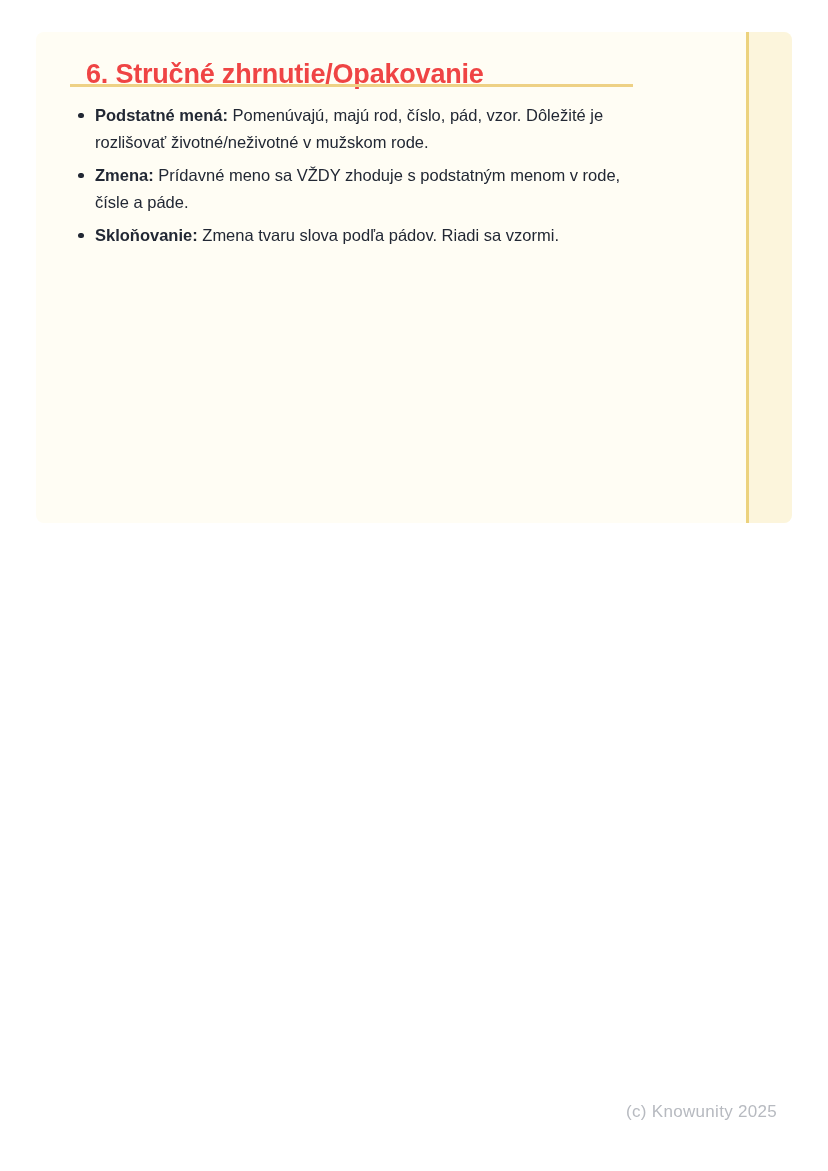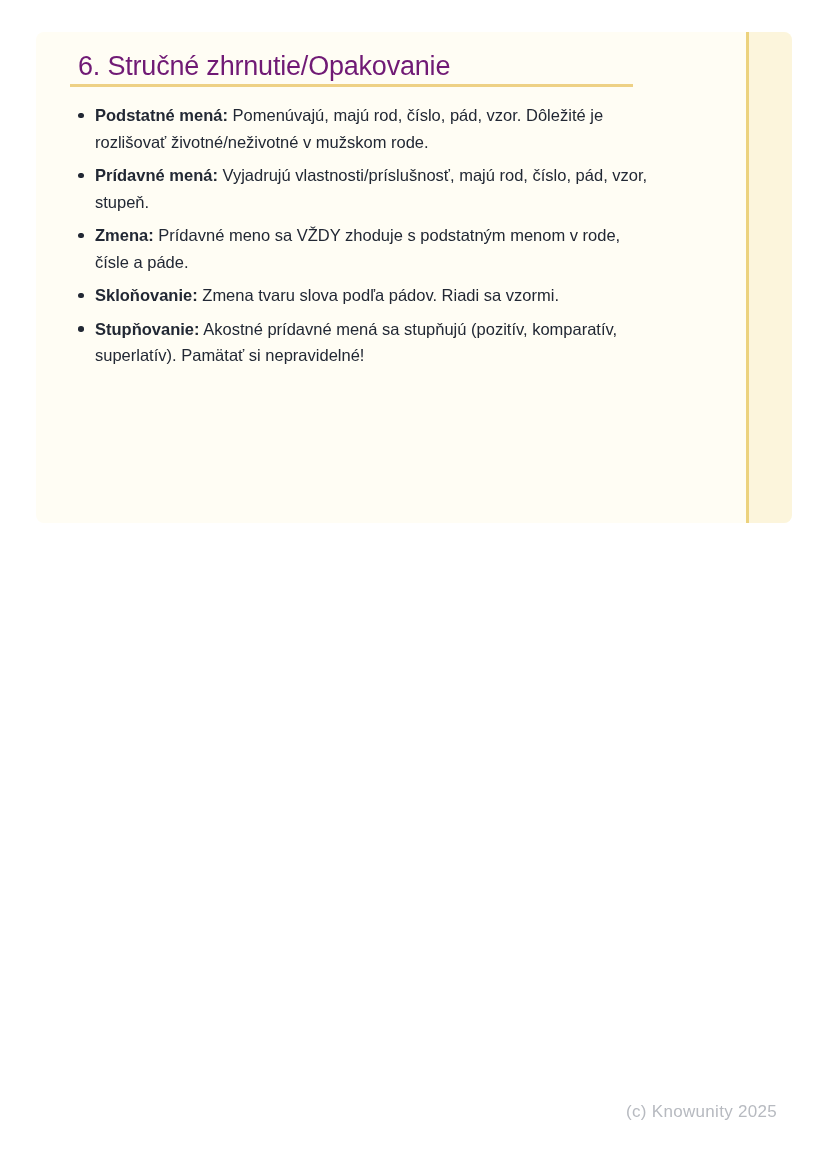--- a/index.html
+++ b/index.html
@@ -35,25 +35,25 @@
     left: 710px;
     top: 0;
     width: 3px;
     height: 100%;
     background: #ecd27d;
   }
   .title {
     position: absolute;
     left: 34px;
     top: 11px;
-    margin: 8px;
+    margin: 16px;
     font-size: 27px;
-    font-weight: 400;
+    font-weight: 700;
     letter-spacing: -0.2px;
-    color: #701a75;
+    color: #ef4444;
     white-space: nowrap;
   }
   .rule {
     position: absolute;
     left: 34px;
     top: 52px;
     width: 563px;
     height: 2.5px;
     background: #eed185;
   }
@@ -100,31 +100,23 @@
   <div class="accent-strip"></div>
   <div class="accent-line"></div>
   <h1 class="title">6. Stručné zhrnutie/Opakovanie</h1>
   <div class="rule"></div>
   <ul class="list">
     <li>
       <span class="bullet"></span><span class="lead">Podstatné mená:</span>
       <span>Pomenúvajú, majú rod, číslo, pád, vzor. Dôležité je rozlišovať životné/neživotné v mužskom rode.</span>
     </li>
     <li>
-      <span class="bullet"></span><span class="lead">Prídavné mená:</span>
-      <span>Vyjadrujú vlastnosti/príslušnosť, majú rod, číslo, pád, vzor, stupeň.</span>
-    </li>
-    <li>
       <span class="bullet"></span><span class="lead">Zmena:</span>
       <span>Prídavné meno sa VŽDY zhoduje s podstatným menom v rode, čísle a páde.</span>
     </li>
     <li>
       <span class="bullet"></span><span class="lead">Skloňovanie:</span>
       <span>Zmena tvaru slova podľa pádov. Riadi sa vzormi.</span>
     </li>
-    <li>
-      <span class="bullet"></span><span class="lead">Stupňovanie:</span>
-      <span>Akostné prídavné mená sa stupňujú (pozitív, komparatív, superlatív). Pamätať si nepravidelné!</span>
-    </li>
   </ul>
 </div>
 
 <div class="footer">(c) Knowunity 2025</div>
 
 </body></html>

